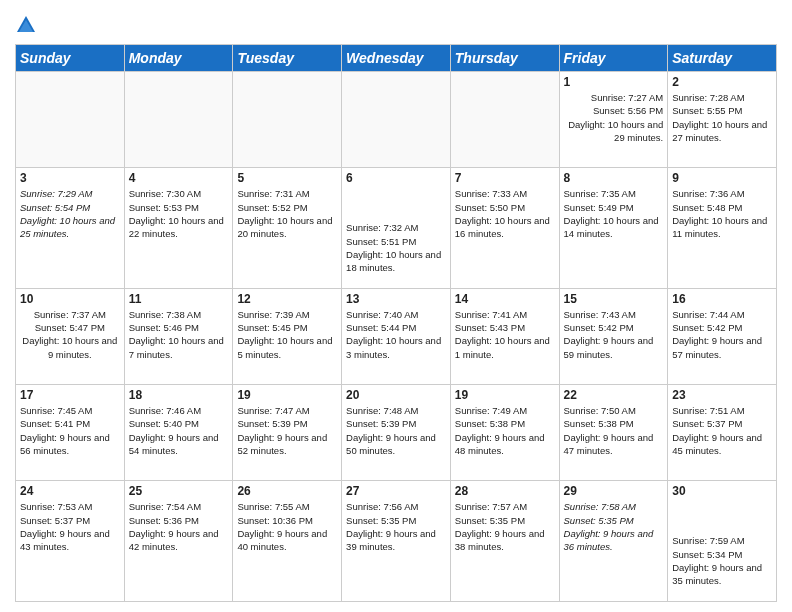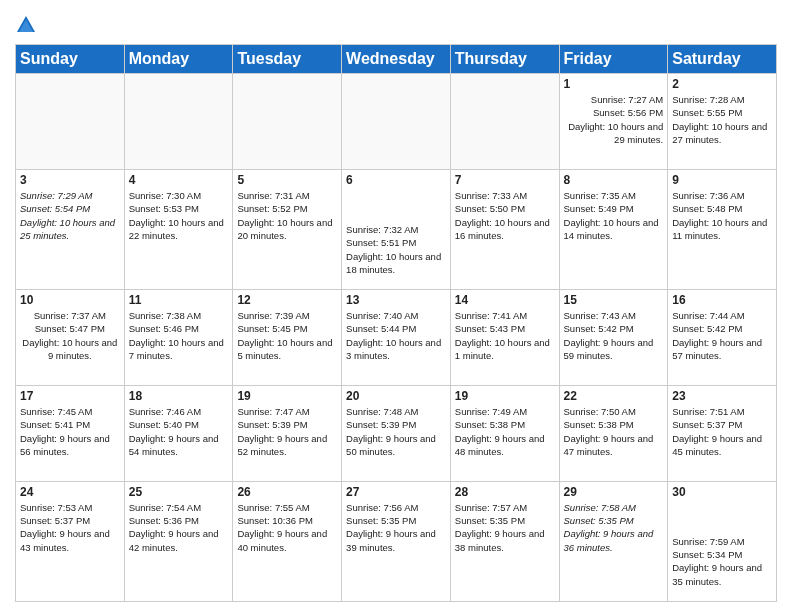--- a/index.html
+++ b/index.html
@@ -62,25 +62,26 @@
       color: #444;
     }
     .calendar-table {
       width: 100%;
       border-collapse: collapse;
       flex: 1;
     }
     .calendar-table thead tr th {
       background: #1a6fc4;
       color: #fff;
-      font-size: 16px;
+      font-size: 14px;
       font-weight: bold;
       padding: 5px 4px;
       text-align: left;
       border: 1px solid #ccc;
+      font-style: italic;
     }
     .calendar-table tbody tr td {
       vertical-align: top;
       border: 1px solid #ccc;
       padding: 3px 4px;
       font-size: 10px;
       color: #222;
       width: 14.28%;
       height: 88px;
       background: #fff;

